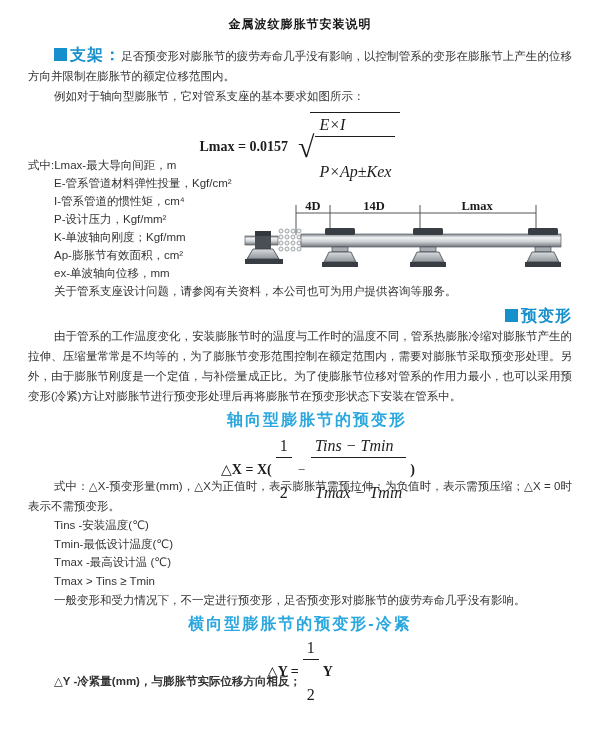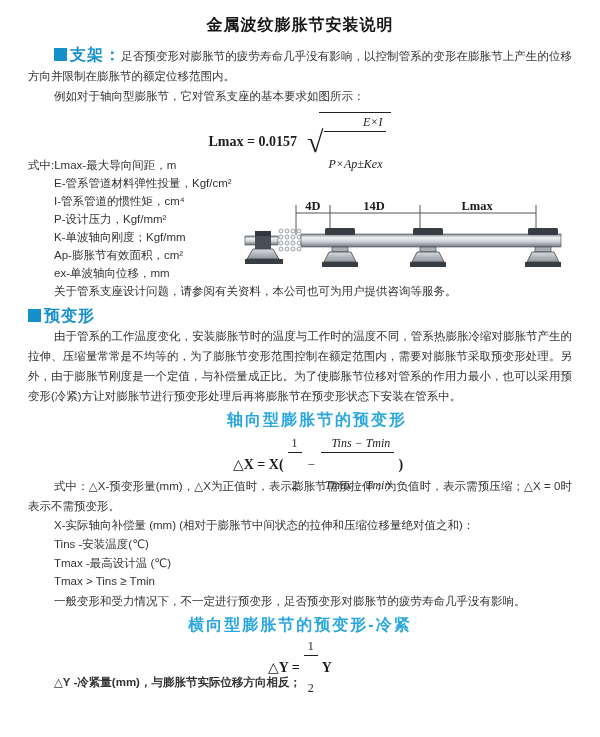--- a/index.html
+++ b/index.html
@@ -2,46 +2,46 @@
 <html><head>
 <meta charset="utf-8">
 <style>
   html,body{margin:0;padding:0;background:#ffffff;}
   .page{
     position:relative;width:600px;height:737px;overflow:hidden;background:#ffffff;
     font-family:"Liberation Sans","DejaVu Sans",sans-serif;color:#333;
   }
   .title{
     margin:12px 30px 8px;height:25px;line-height:25px;text-align:center;
-    font-size:16px;font-weight:700;color:#151515;letter-spacing:1px;
+    font-size:12px;font-weight:700;color:#151515;letter-spacing:1px;
   }
   .para{
     margin:0 28px;font-size:11.5px;line-height:20px;text-align:justify;color:#333;
   }
   .indent{text-indent:26px;}
   .sect-hdr-inline{display:inline;}
   .sq{
     display:inline-block;width:13px;height:13px;background:#1590cc;
     margin-right:3px;vertical-align:-1px;
   }
   .sect-hdr-text{font-size:16px;font-weight:700;color:#1590cc;letter-spacing:1px;}
-  .sect-hdr-block{margin:6px 28px 0;height:20px;line-height:20px;}
+  .sect-hdr-block{margin:6px 28px 0;height:20px;line-height:20px;text-align:right;}
   .sub-hdr{
     margin:4px 28px 2px;height:20px;line-height:20px;font-size:16px;font-weight:700;
     color:#2aa7df;letter-spacing:2px;text-align:center;
   }
   .sub-hdr.axial{margin-left:62px;}
   .formula{
     text-align:center;font-family:"Liberation Serif","DejaVu Serif",serif;color:#1d1d1d;
   }
   .f1{margin:4px 0;height:40px;padding-top:2px;}
   .f-lhs{font-weight:700;font-size:14px;vertical-align:middle;}
   .sqrt-sign{font-size:30px;font-weight:400;vertical-align:middle;margin-left:6px;margin-right:-4px;line-height:1;}
   .sqrt-body{display:inline-block;border-top:1.6px solid #1d1d1d;vertical-align:middle;padding:2px 5px 0;}
-  .frac{display:inline-block;vertical-align:middle;text-align:right;font-size:12px;line-height:1.25;font-family:Liberation Serif, serif;}
+  .frac{display:inline-block;vertical-align:middle;text-align:left;font-size:16px;line-height:1.25;font-family:Liberation Serif, serif;}
   .frac .num{display:block;border-bottom:1px solid #1d1d1d;padding:0 4px 1px;}
   .frac .den{display:block;padding:1px 4px 0;margin-top:24px;}
   .frac.it .num,.frac.it .den{font-style:italic;}
   .f2{margin:4px 0;height:36px;padding-top:2px;padding-left:36px;}
   .f-bold{font-weight:700;font-size:14px;vertical-align:middle;}
   .f-op{vertical-align:middle;font-size:13px;margin:0 2px;}
   .f3{margin:4px 0;height:30px;}
   .defs{margin:4px 28px 0;}
   .def-line{font-size:11.5px;line-height:18px;white-space:nowrap;color:#333;}
   .def-line.ind{margin-left:26px;}
@@ -164,22 +164,22 @@
   <div class="formula f2">
     <span class="f-bold">△X = X(</span>
     <span class="frac"><span class="num">1</span><span class="den">2</span></span>
     <span class="f-op">−</span>
     <span class="frac it"><span class="num">Tins − Tmin</span><span class="den">Tmax − Tmin</span></span>
     <span class="f-bold">)</span>
   </div>
 
   <p class="para indent">式中：△X-预变形量(mm)，△X为正值时，表示膨胀节需预拉伸；为负值时，表示需预压缩；△X = 0时表示不需预变形。</p>
 
-  <div class="x-def">X-实际轴向补偿量 (mm) (相对于膨胀节中间状态的拉伸和压缩位移量绝对值之和)：</div>
   <div class="temp-line">Tins -安装温度(℃)</div>
+  <div class="temp-line">Tmin-最低设计温度(℃)</div>
   <div class="temp-line">Tmax -最高设计温 (℃)</div>
   <div class="temp-line">Tmax &gt; Tins ≥ Tmin</div>
   <p class="para indent">一般变形和受力情况下，不一定进行预变形，足否预变形对膨胀节的疲劳寿命几乎没有影响。</p>
 
   <div class="sub-hdr">横向型膨胀节的预变形-冷紧</div>
 
   <div class="formula f3">
     <span class="f-bold">△Y =</span>
     <span class="frac"><span class="num">1</span><span class="den">2</span></span>
     <span class="f-bold">Y</span>

